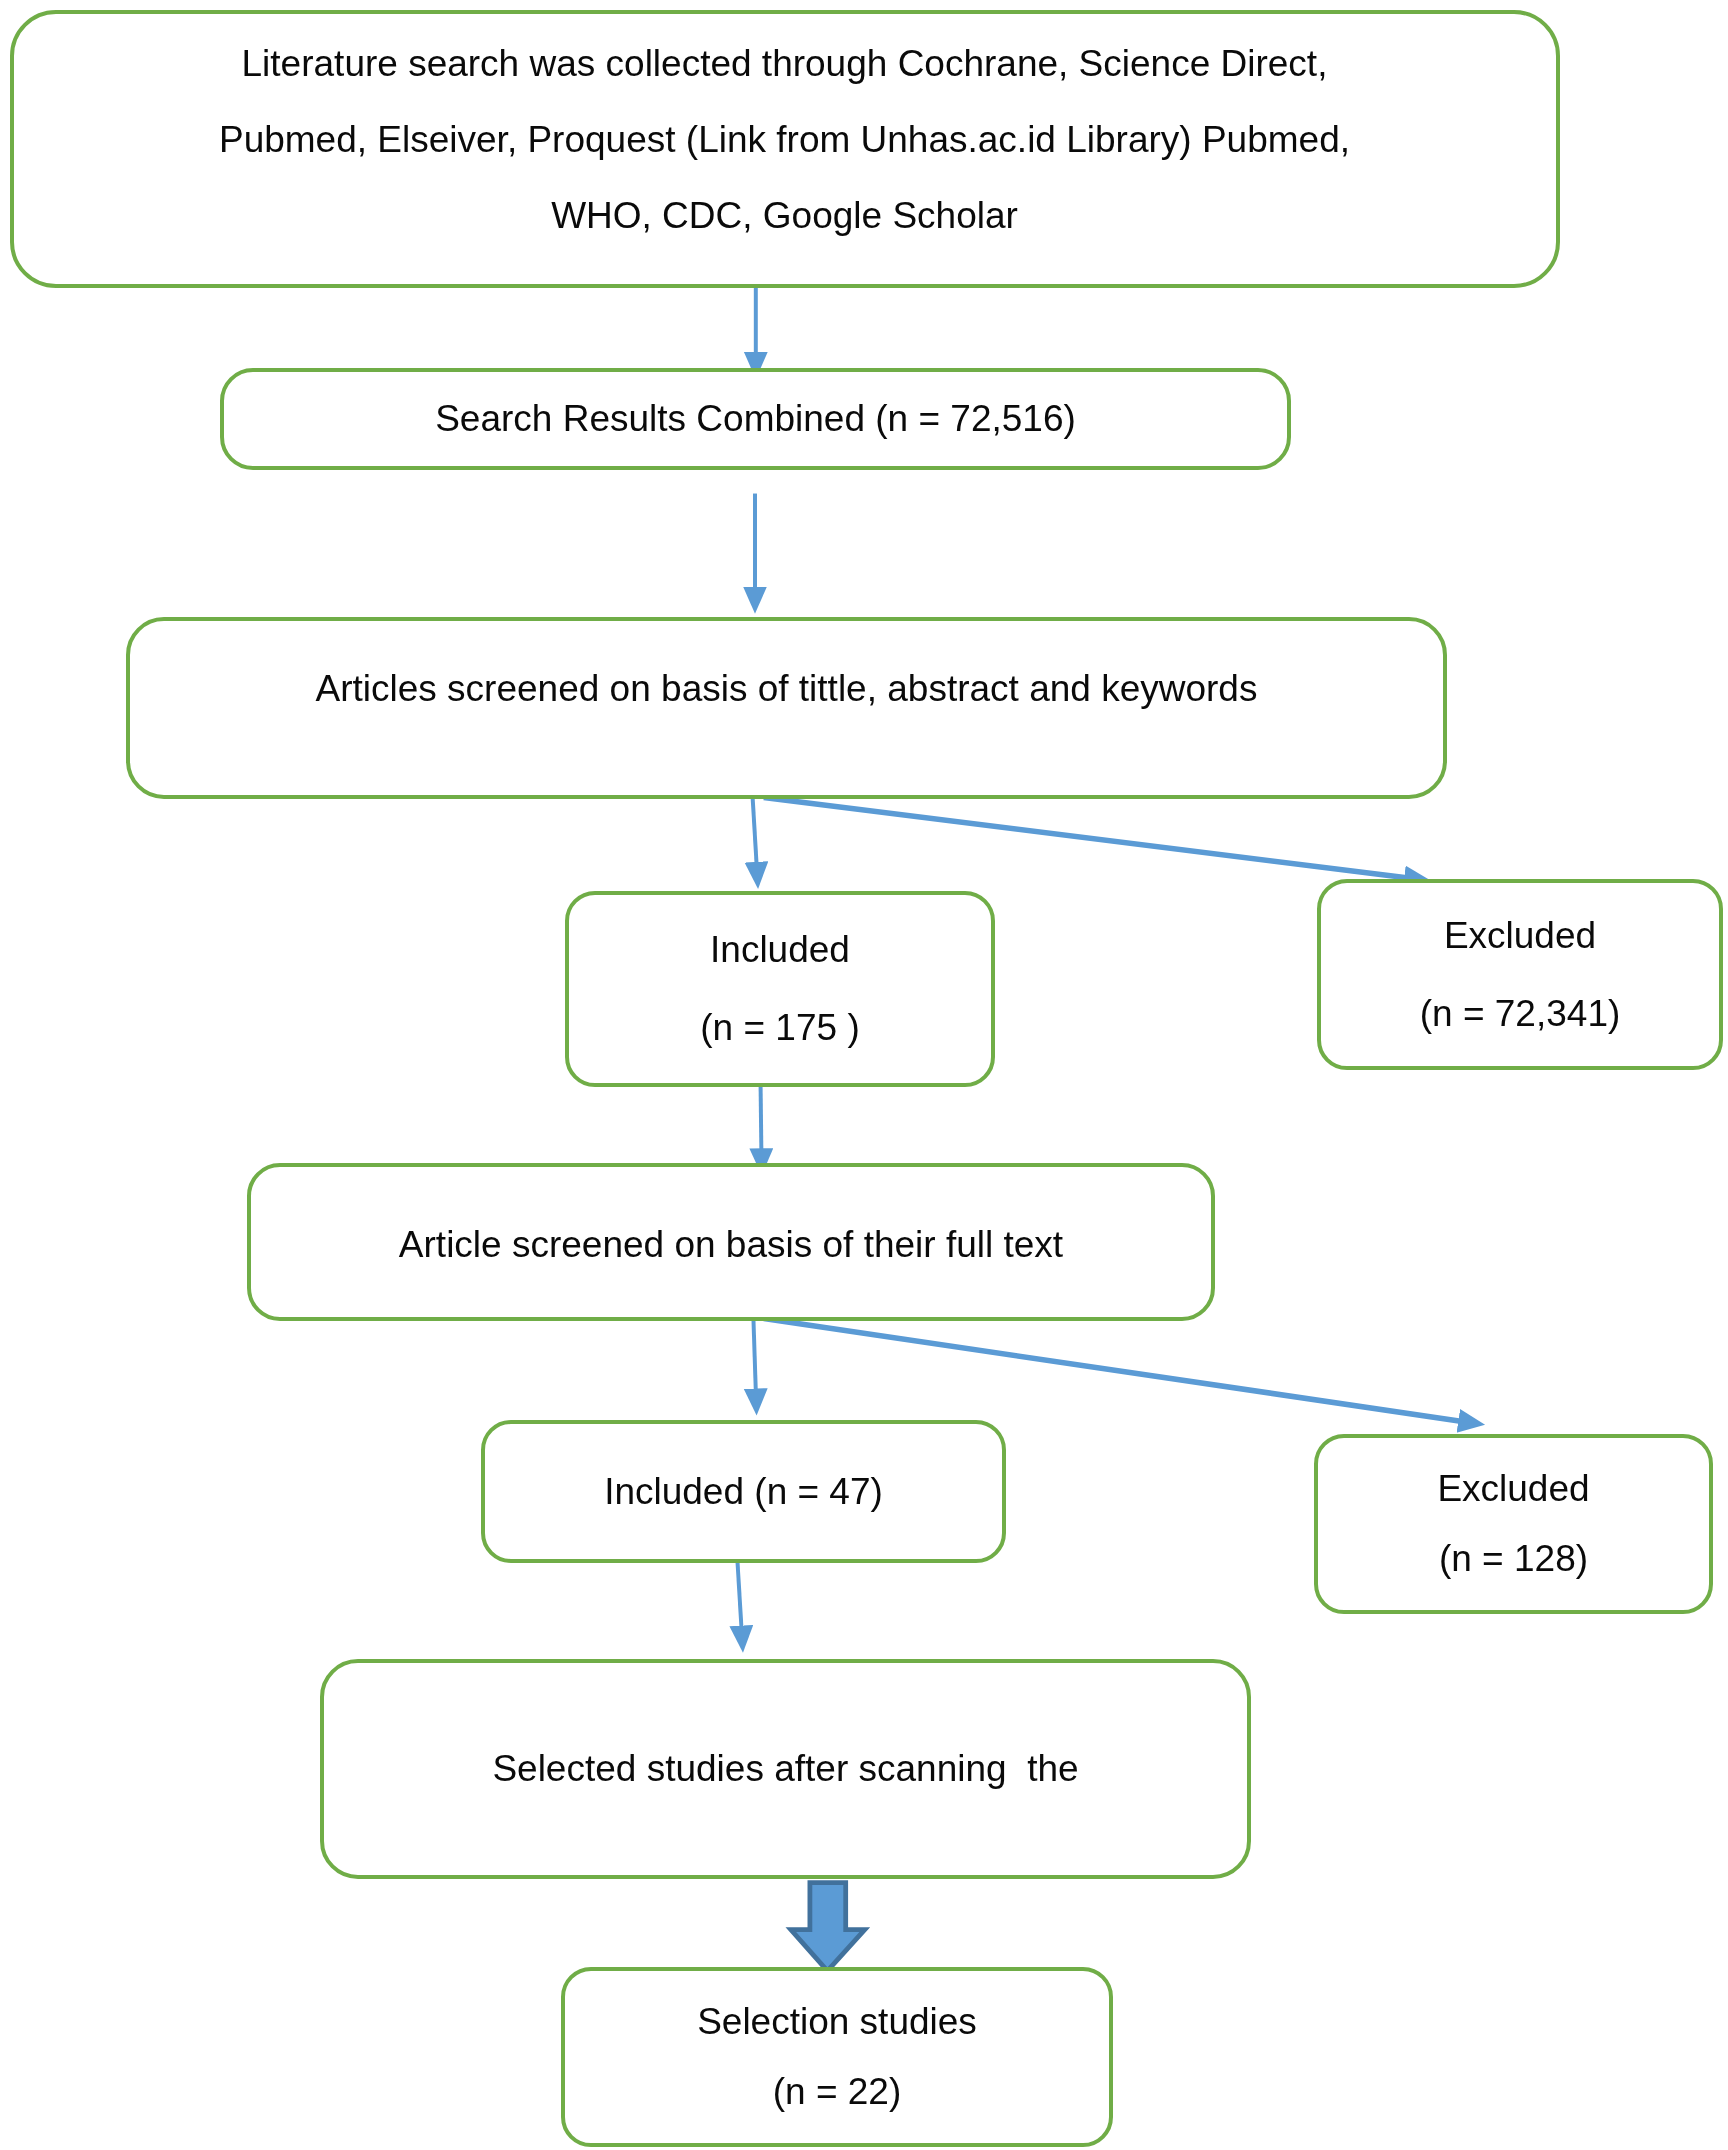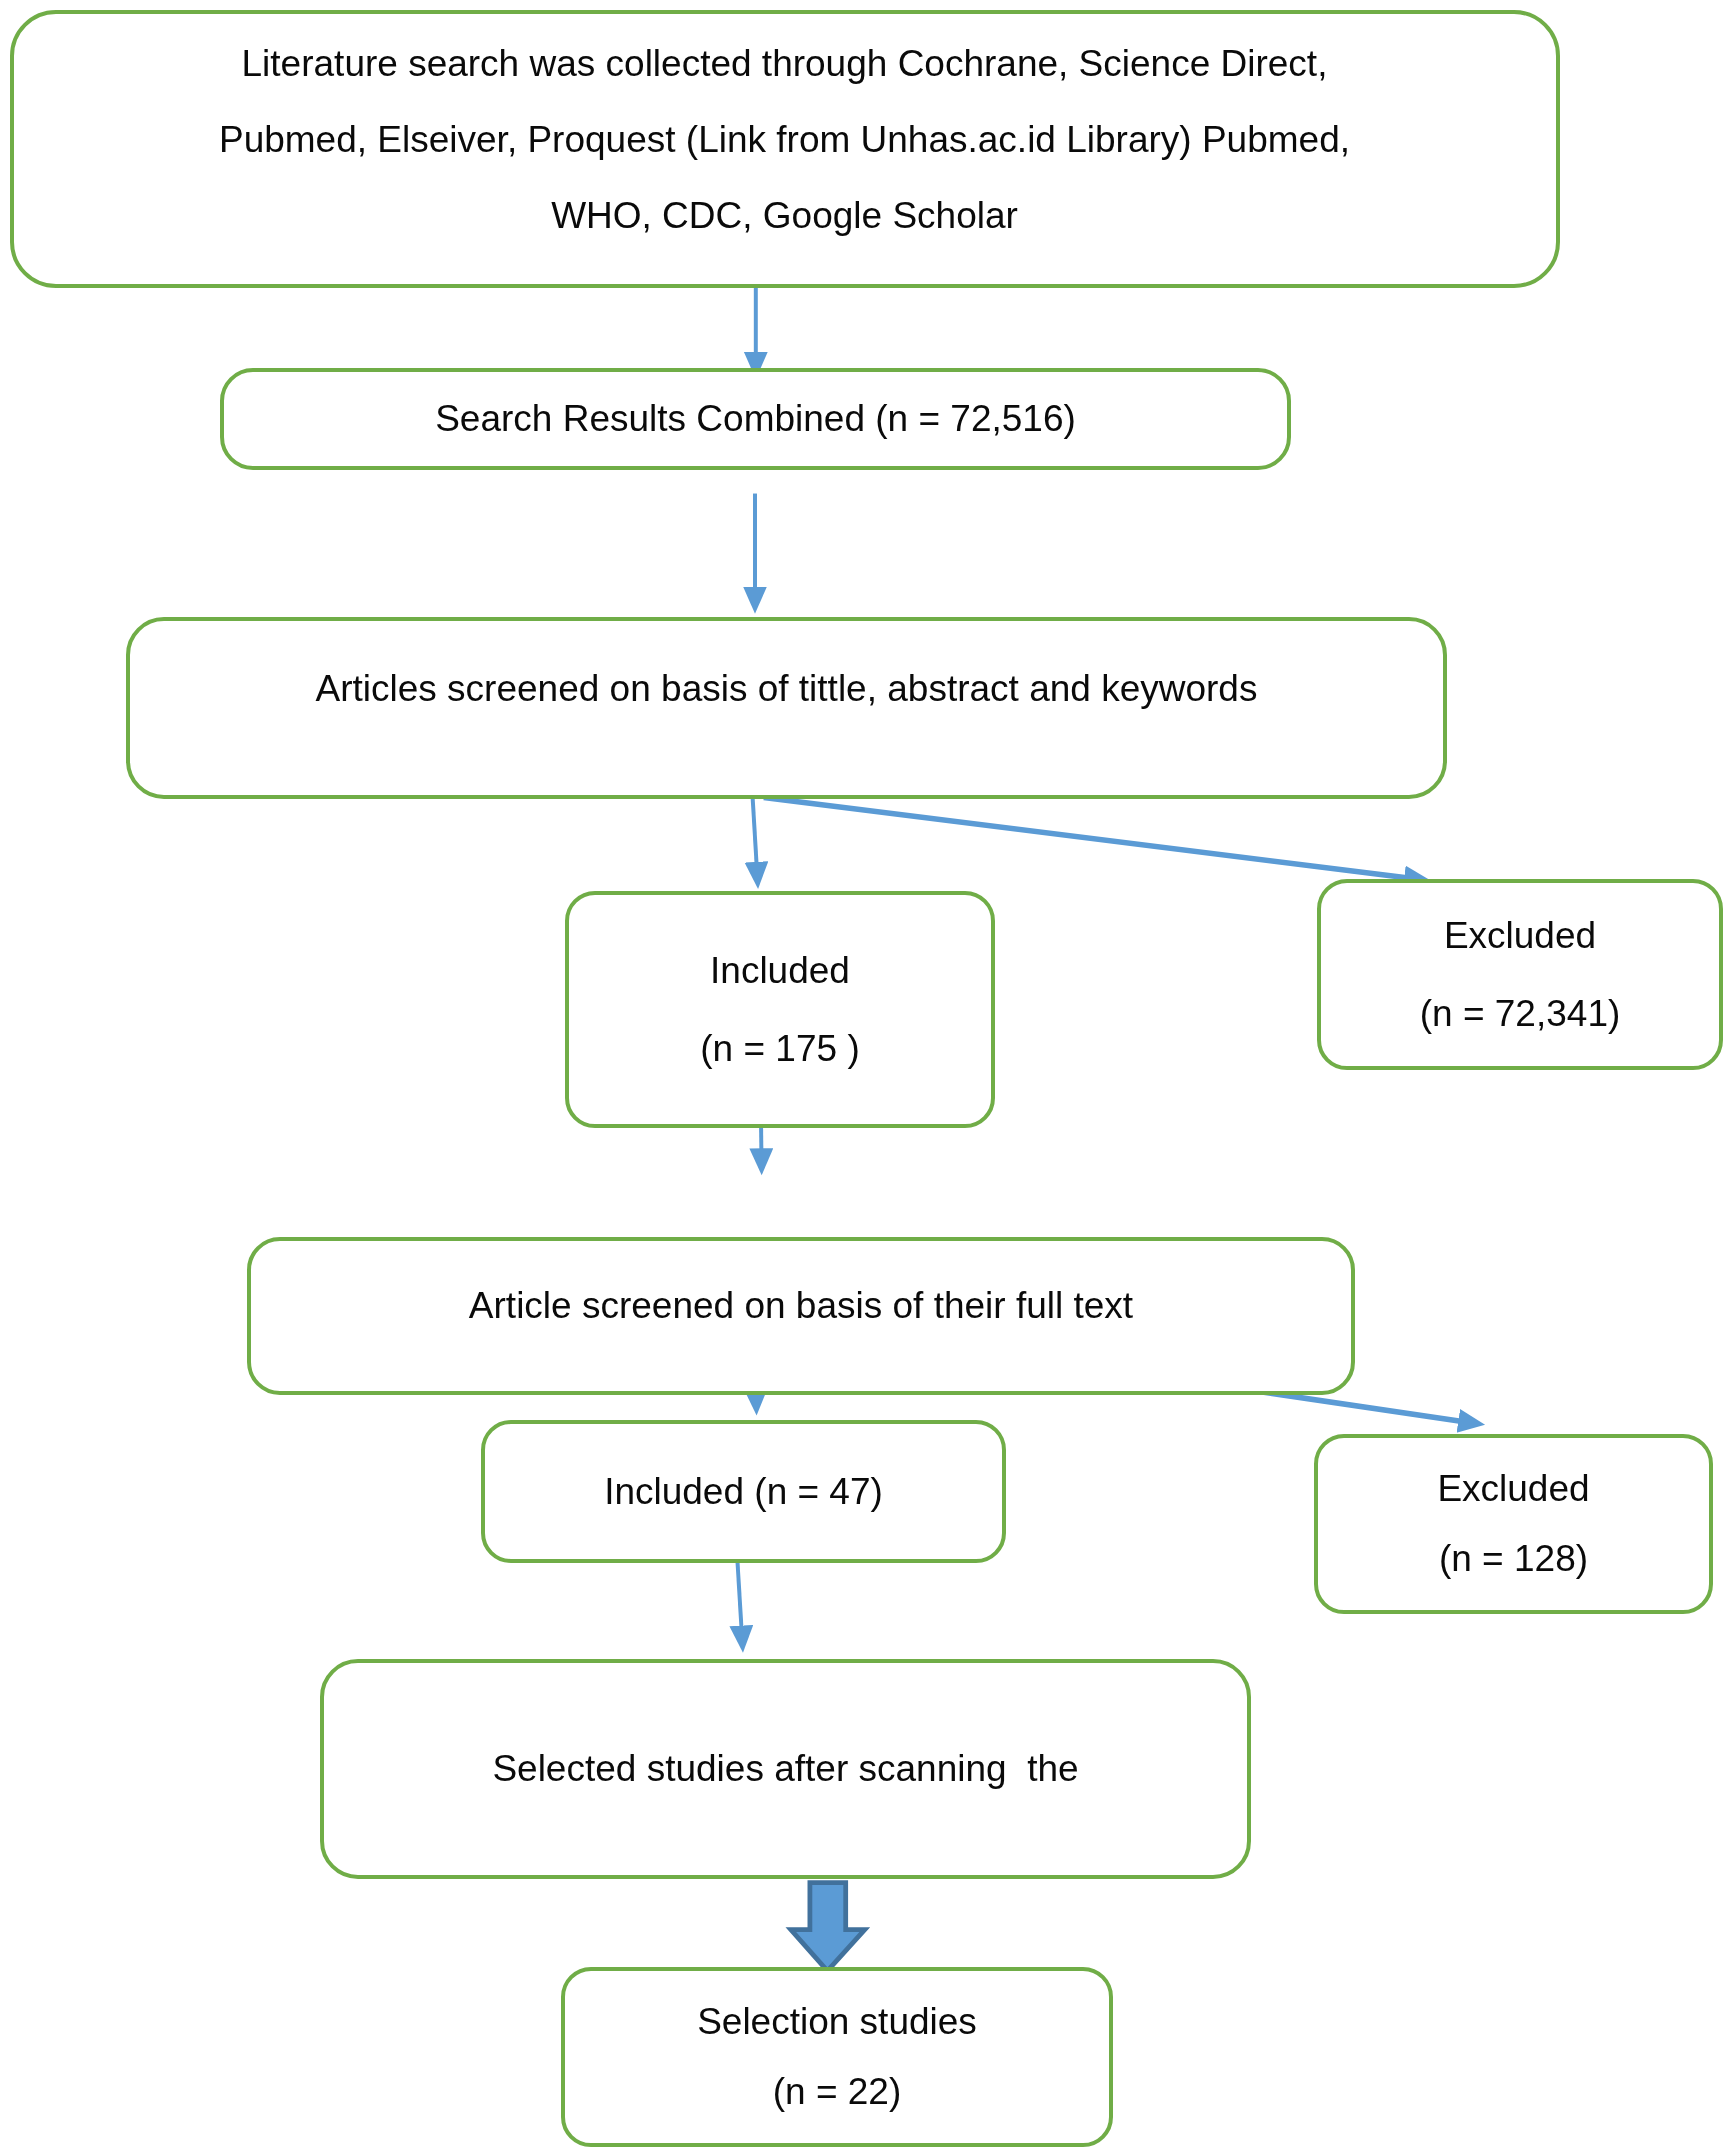--- a/index.html
+++ b/index.html
@@ -30,23 +30,23 @@
     justify-content:center;
     text-align:left;
     font-size:37px;
     line-height:76px;
     white-space:pre;
   }
   .flowbox .line{display:block;}
   #box-literature{left:9.5px;top:9.5px;width:1550px;height:278px;border-radius:46px;font-size:37px;line-height:76px;padding-bottom:17.5px;}
   #box-search{left:220px;top:368px;width:1071px;height:102px;border-radius:33px;}
   #box-screened-title{left:126px;top:617px;width:1321px;height:182px;border-radius:38px;justify-content:flex-start;padding-top:30px;}
-  #box-included-title{left:565px;top:891px;width:430px;height:237px;border-radius:30px;line-height:78px;}
+  #box-included-title{left:565px;top:891px;width:430px;height:196px;border-radius:30px;line-height:78px;}
   #box-excluded-title{left:1317px;top:879px;width:406px;height:191px;border-radius:30px;line-height:78px;}
-  #box-screened-fulltext{left:247px;top:1237px;width:1108px;height:158px;border-radius:33px;justify-content:flex-start;padding-top:27px;}
+  #box-screened-fulltext{left:247px;top:1163px;width:968px;height:158px;border-radius:33px;justify-content:flex-start;padding-top:40px;}
   #box-included-fulltext{left:481px;top:1420px;width:525px;height:143px;border-radius:30px;}
   #box-excluded-fulltext{left:1314px;top:1434px;width:399px;height:180px;border-radius:30px;line-height:70px;}
   #box-selected{left:320px;top:1659px;width:931px;height:220px;border-radius:38px;line-height:76px;}
   #box-selection{left:561px;top:1967px;width:552px;height:180px;border-radius:30px;line-height:70px;}
   #arrow-layer{position:absolute;left:0;top:0;width:1728px;height:2151px;pointer-events:none;}
   .thin-arrow{stroke:var(--arrow);fill:none;}
   .v-arrow{stroke-width:5px;}
   .d-arrow{stroke-width:7px;}
 </style>
 </head>

